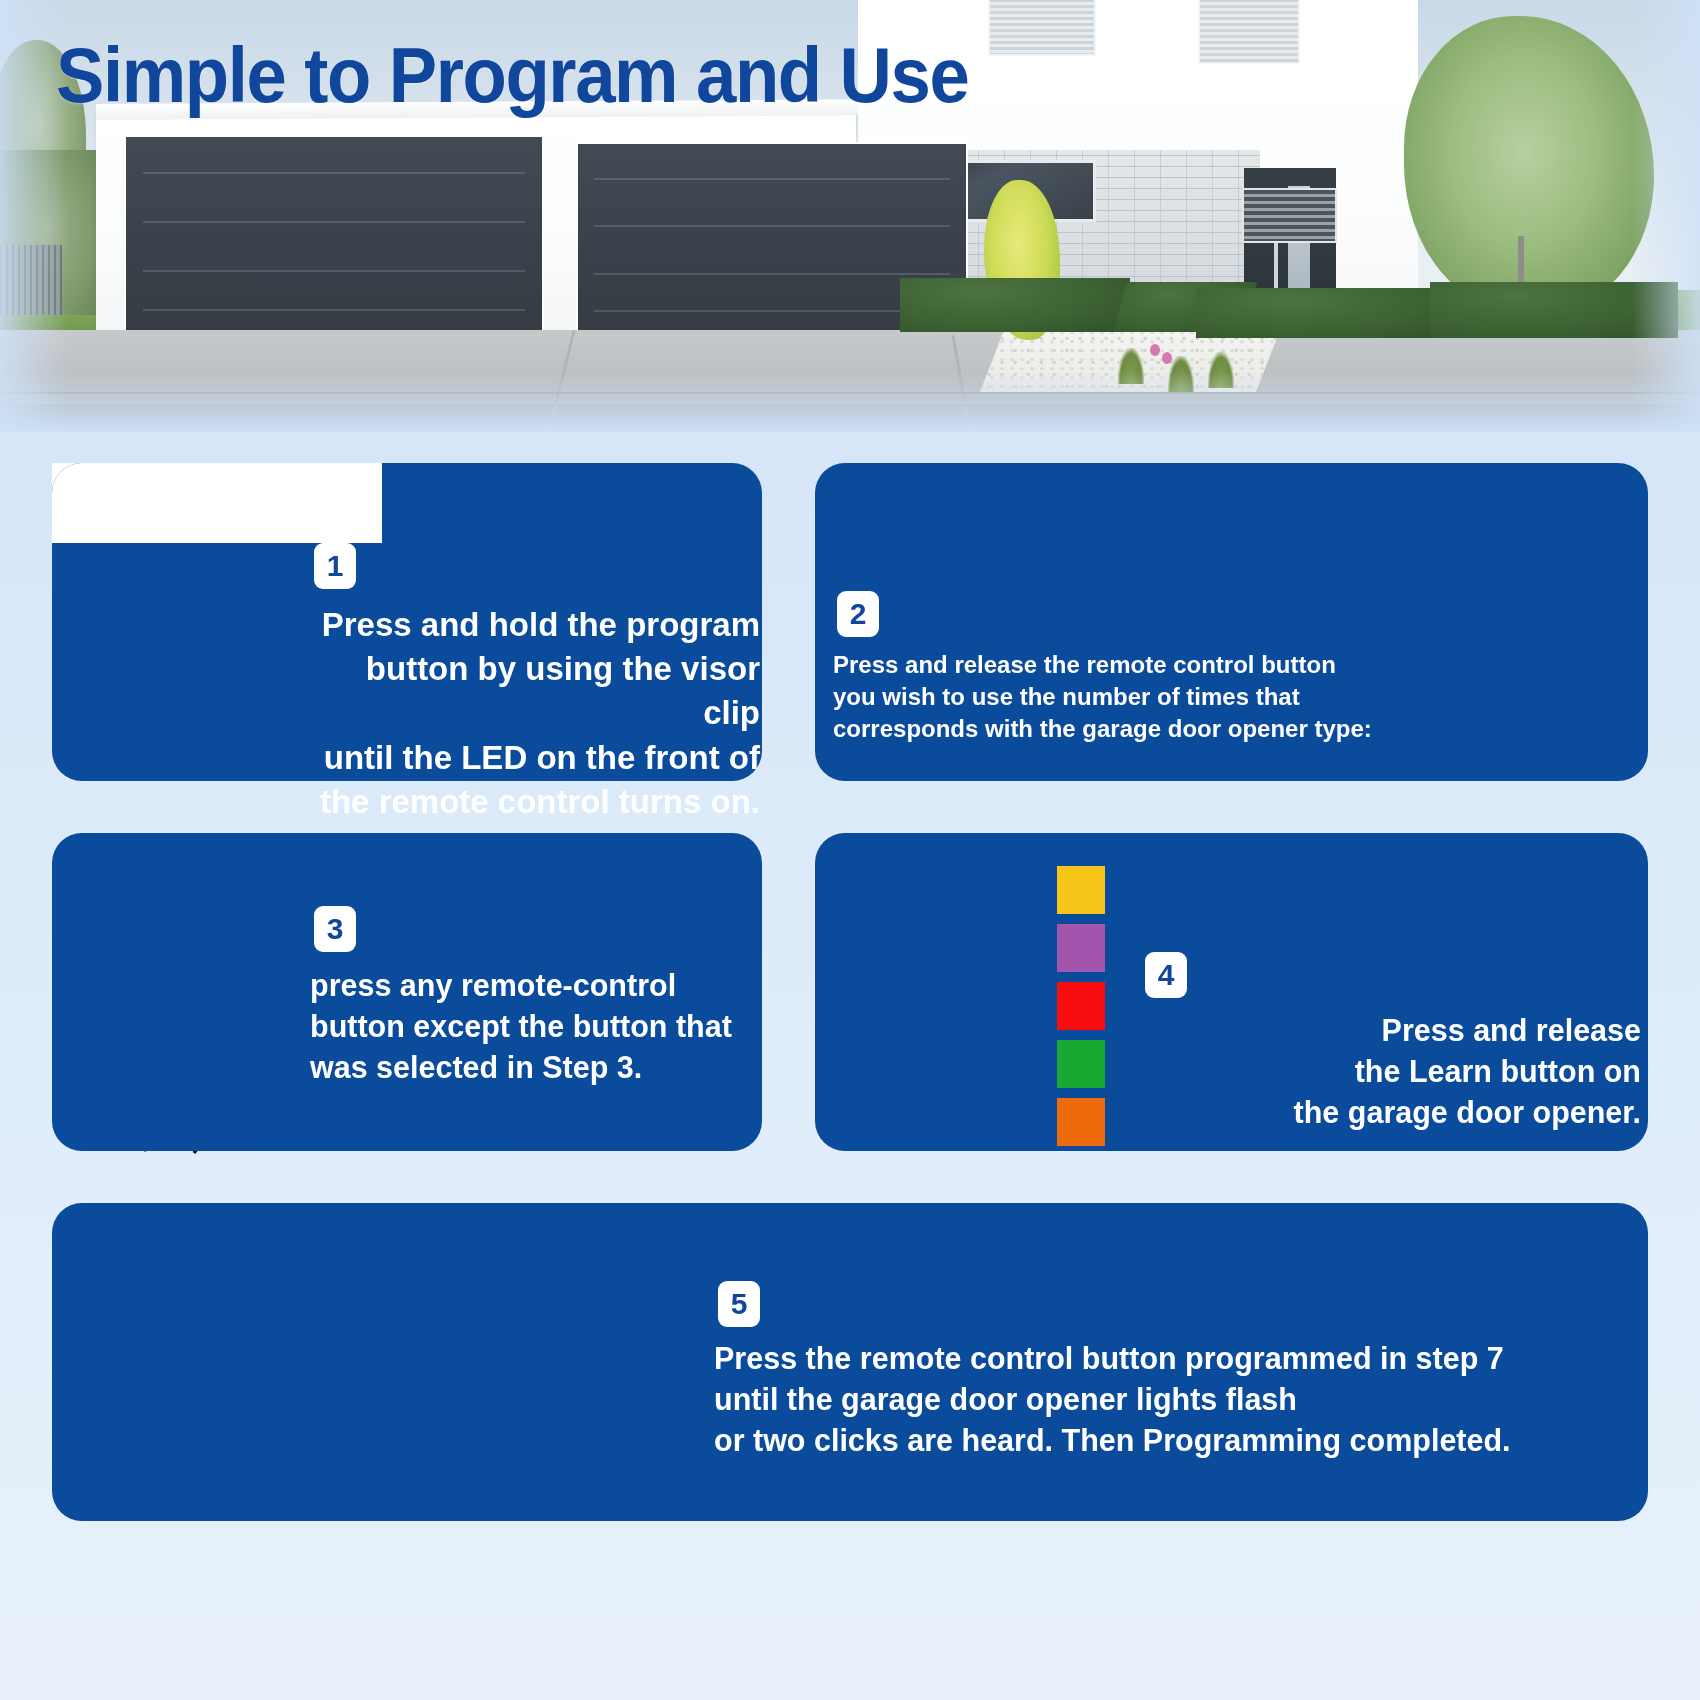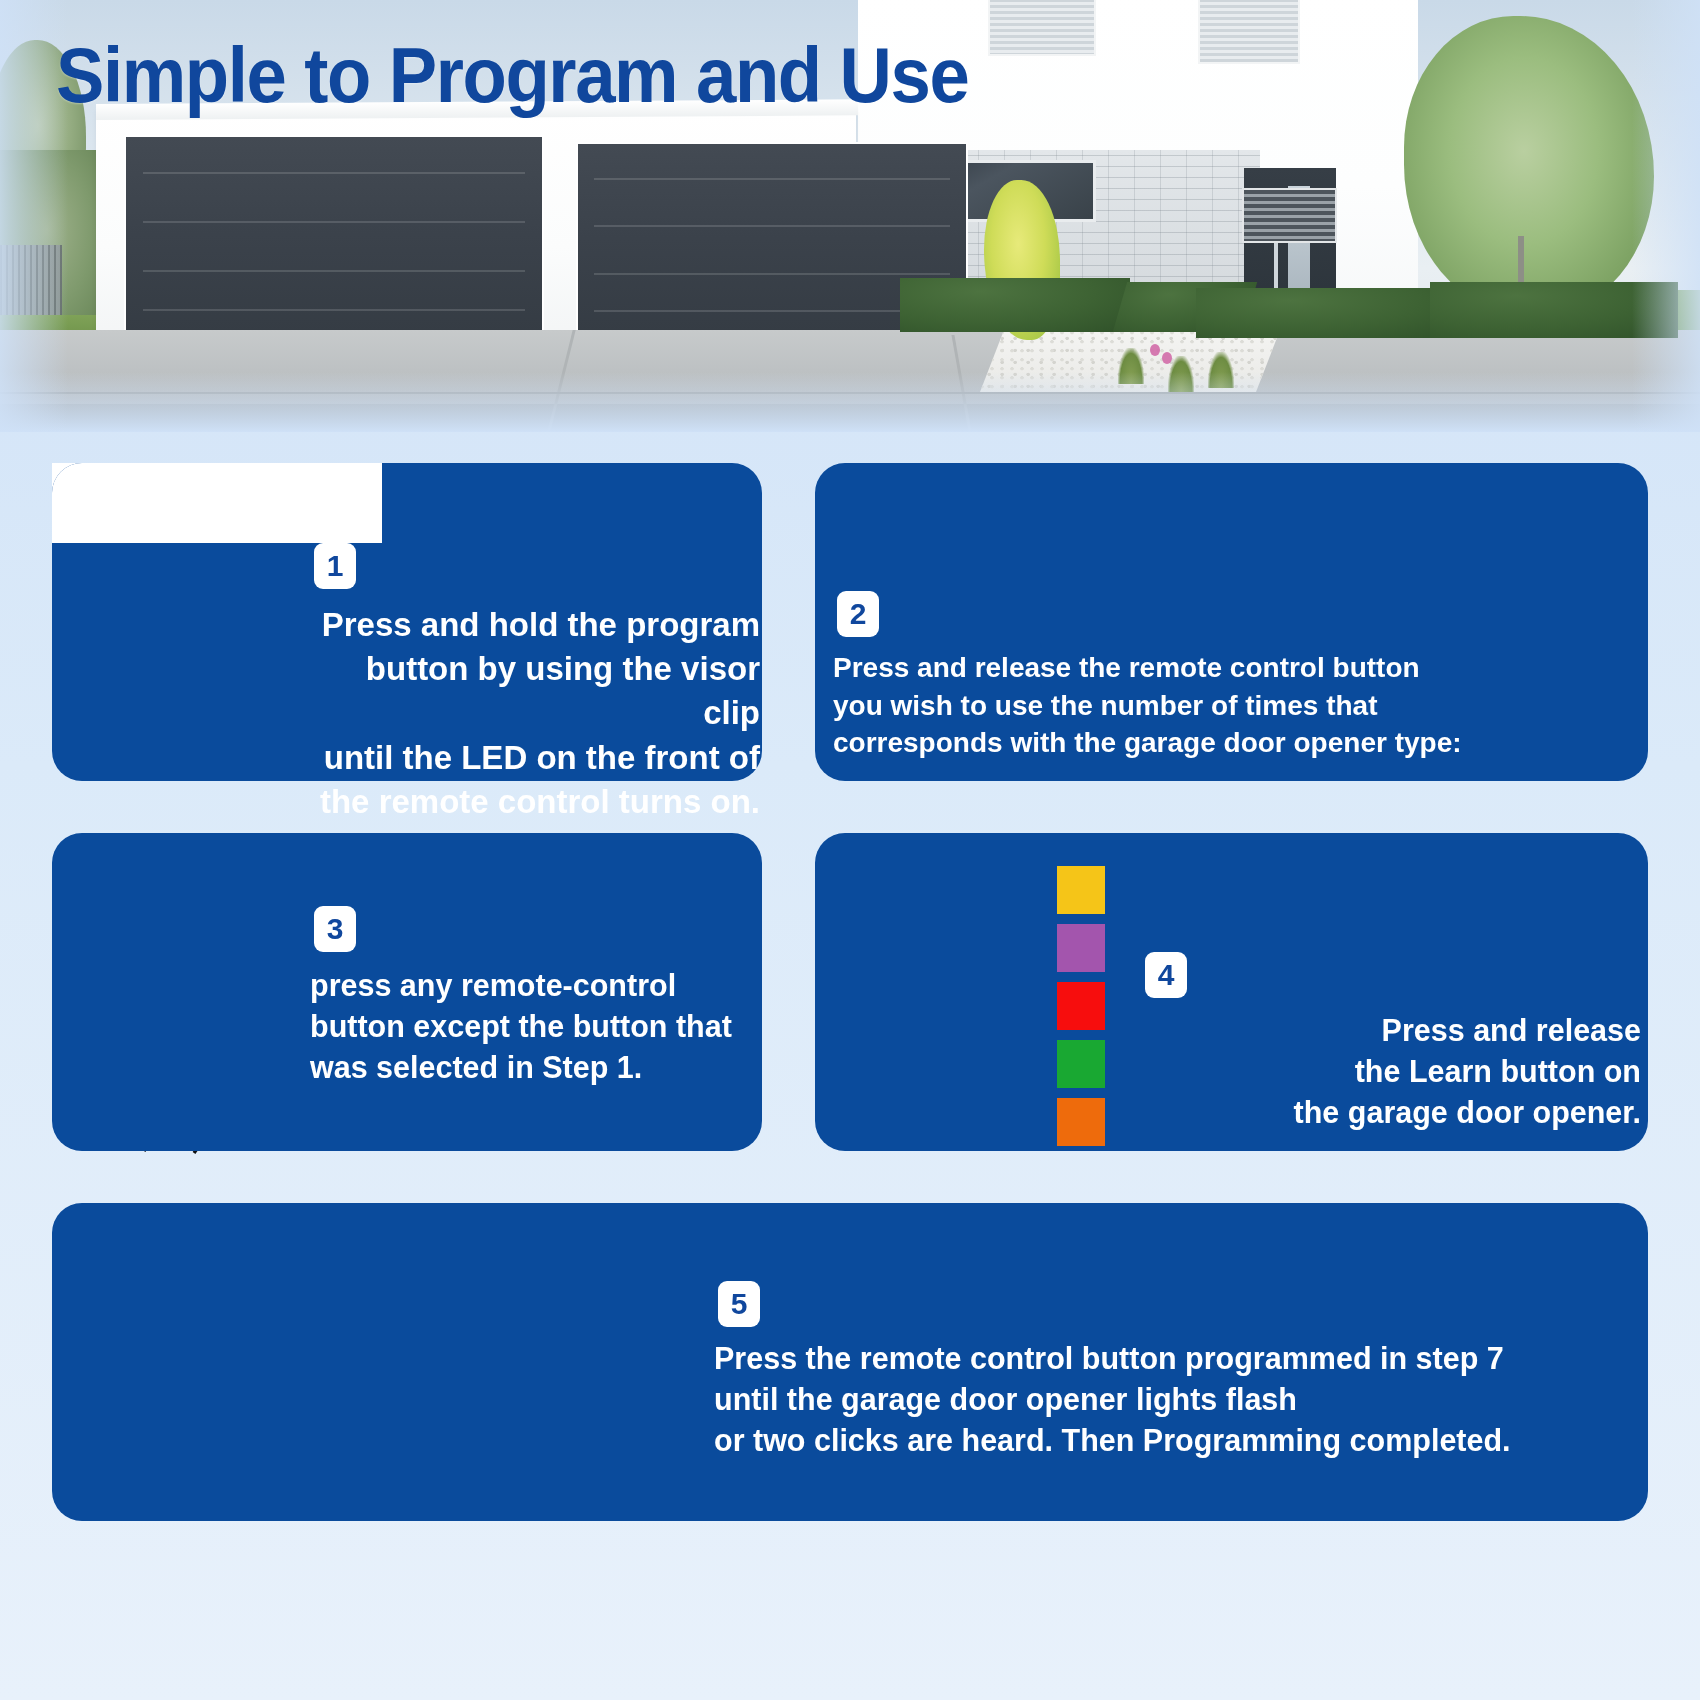--- a/index.html
+++ b/index.html
@@ -288,21 +288,21 @@
            C160 106 144 112 132 106 C120 100 112 76 118 56 Z" fill="#ffffff" stroke="#111" stroke-width="4"></path>
 
   <path d="M22 86 C12 98 12 124 24 138 C36 152 56 152 66 142" fill="#fff" stroke="#111" stroke-width="4"></path>
 
   <path d="M240 78 C258 78 268 90 266 104 C264 118 252 126 238 124" fill="#fff" stroke="#111" stroke-width="4"></path>
   <path d="M236 118 C254 118 264 130 262 144 C260 158 246 166 232 162" fill="#fff" stroke="#111" stroke-width="4"></path>
   <path d="M96 148 C104 158 104 170 96 178" stroke="#111" stroke-width="3.5" fill="none"></path>
   <path d="M140 152 C150 162 150 172 142 178" stroke="#111" stroke-width="3.5" fill="none"></path>
 </svg>
 <div class="badge" style="position:absolute;left:837px;top:591px;z-index:30;">2</div>
-<div class="body-text" style="position:absolute;left:833px;top:649px;width:800px;font-size:28px;z-index:30;">Press and release the remote control button
+<div class="body-text" style="position:absolute;left:833px;top:649px;width:800px;font-size:24px;z-index:30;">Press and release the remote control button
 you wish to use the number of times that
 corresponds with the garage door opener type:</div>
 
 <div class="card" id="card3"></div>
 <svg class="illus" id="ill3" viewBox="0 0 400 190">
 
   <path d="M6 70 C2 52 14 36 38 30 C62 24 100 22 140 24
            C184 26 214 34 230 48 C246 62 250 88 244 112
            C238 140 216 162 184 172 C144 184 80 186 46 176
            C16 166 8 96 6 70 Z" fill="#ffffff" stroke="#111" stroke-width="4"></path>
@@ -327,21 +327,21 @@
   <path d="M276 26 C292 22 306 34 306 54 L306 120
            C308 146 298 166 280 176 C262 186 246 182 240 168
            C234 152 246 132 258 118 C268 106 272 86 272 62
            C272 40 268 30 276 26 Z" fill="#ffffff" stroke="#111" stroke-width="4"></path>
   <path d="M268 64 C278 60 292 60 300 66" stroke="#111" stroke-width="3" fill="none"></path>
   <path d="M262 122 C274 118 288 120 296 128" stroke="#111" stroke-width="3" fill="none"></path>
 </svg>
 <div class="badge" style="position:absolute;left:314px;top:906px;z-index:30;">3</div>
 <div class="body-text" style="position:absolute;left:310px;top:965px;width:455px;font-size:30.5px;z-index:30;">press any remote-control
 button except the button that
-was selected in Step 1.</div>
+was selected in Step 3.</div>
 
 <div class="card" id="card4"></div>
 <svg class="illus" id="ill4" viewBox="0 0 215 250">
 
   <path d="M12 34 L176 34 L190 48 L190 236 L20 236 L12 224 Z" fill="#ffffff" stroke="#111" stroke-width="4"></path>
   <path d="M40 20 L168 20 L180 34 L24 34 Z" fill="#fff" stroke="#111" stroke-width="3.5"></path>
   <circle cx="58" cy="27" r="4" fill="none" stroke="#111" stroke-width="2.5"></circle>
   <circle cx="80" cy="27" r="4" fill="none" stroke="#111" stroke-width="2.5"></circle>
   <circle cx="102" cy="27" r="4" fill="none" stroke="#111" stroke-width="2.5"></circle>
   <circle cx="124" cy="27" r="4" fill="none" stroke="#111" stroke-width="2.5"></circle>

